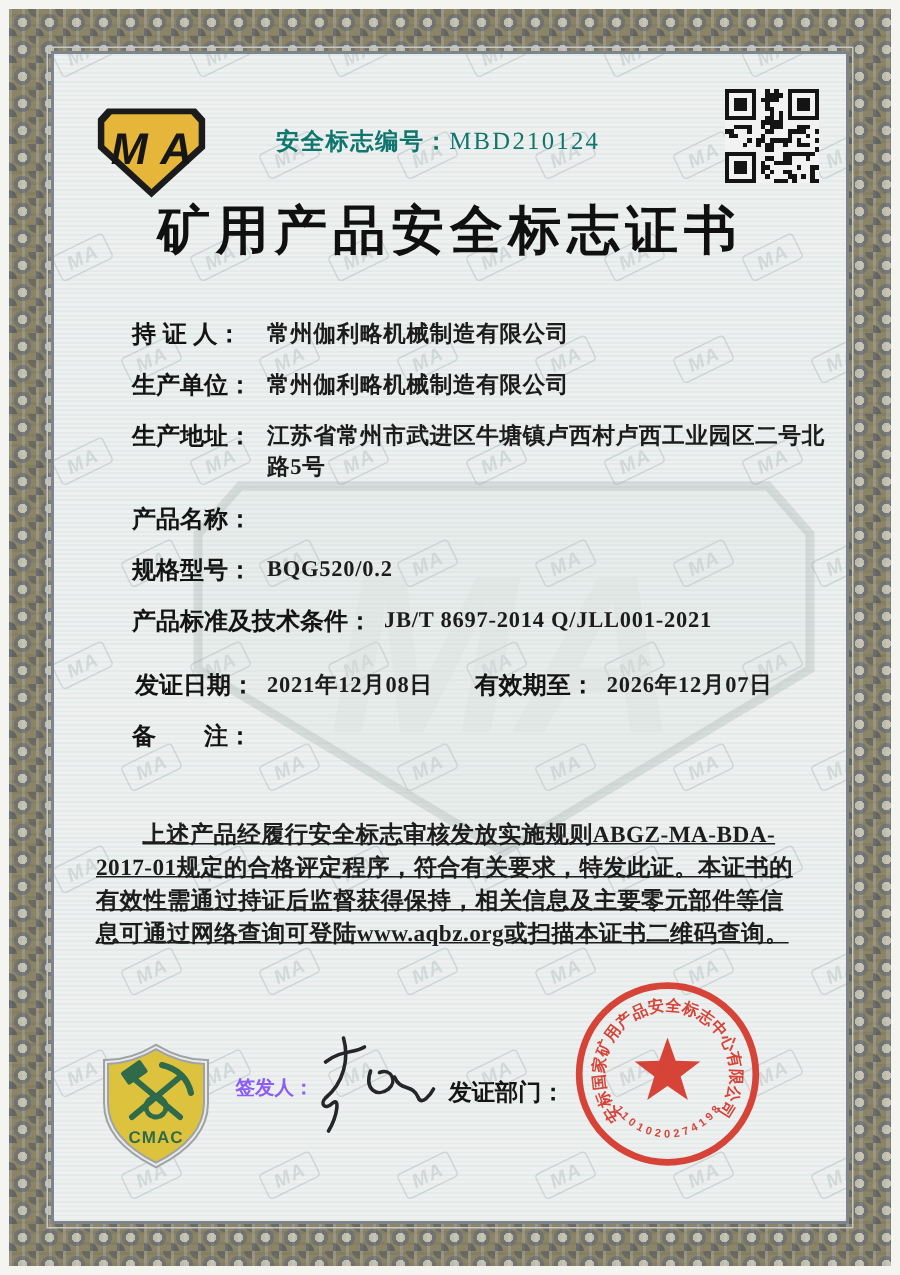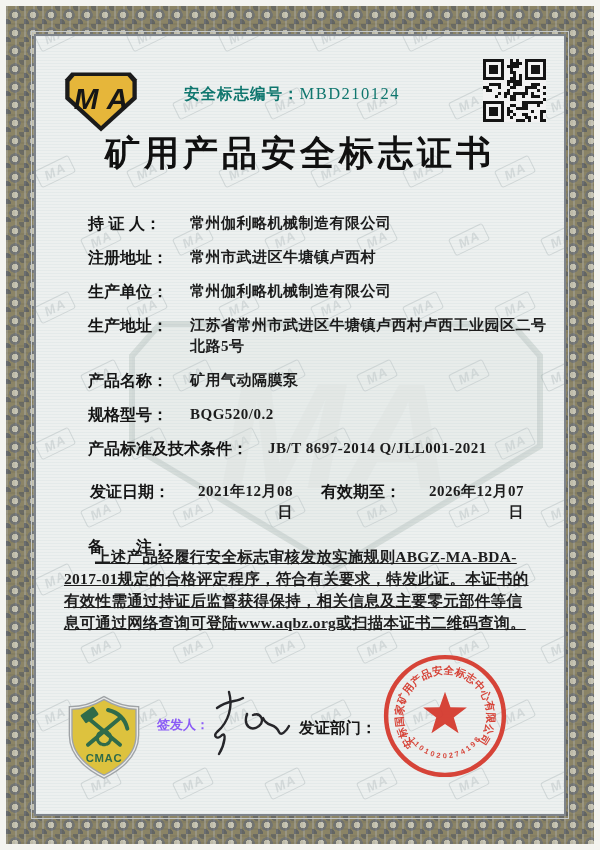--- a/index.html
+++ b/index.html
@@ -31,21 +31,21 @@
   .certno .lbl{font-weight:600;}
   .certno .val{font-family:"Liberation Serif","DejaVu Serif",serif;font-size:16.5px;letter-spacing:1.5px;}
   .qr{left:483px;top:59px;width:63px;height:63px;}
   .title{left:0;top:130px;width:600px;text-align:center;font-size:35px;font-weight:800;
     color:#101010;letter-spacing:4px;font-family:"Liberation Serif","DejaVu Serif",serif;}
   
   .rows{left:88px;top:213px;width:462px;}
   .row{display:flex;align-items:flex-start;margin-bottom:13px;line-height:21px;}
   .row .lbl{font-size:16px;color:#141414;font-weight:600;white-space:pre;min-width:82px;flex:0 0 auto;}
   .row.wide .lbl{min-width:0;}
-  .row .val{font-size:15px;color:#1c1c1c;font-weight:bold;margin-left:20px;
+  .row .val{font-size:15px;color:#1c1c1c;font-weight:bold;margin-left:8px;
     font-family:"Liberation Serif","DejaVu Serif",serif;letter-spacing:.5px;}
   .row.gap-top{margin-top:22px;}
   .dates{display:flex;text-align:right;}
   .dates .val{margin-right:26px;}
   
   .para{left:64px;top:546px;width:472px;font-size:15.5px;line-height:1.42;color:#1d1d1d;
     font-weight:600;text-indent:2em;letter-spacing:.3px;
     font-family:"Liberation Serif","DejaVu Serif",serif;text-decoration:underline;}
   
   .cmac{left:64px;top:686px;width:80px;height:104px;}
@@ -277,34 +277,29 @@
       </svg>
 
     <div class="abs title">矿用产品安全标志证书</div>
 
     <div class="abs rows">
       <div class="row">
         <span class="lbl">持 证 人：</span>
         <span class="val">常州伽利略机械制造有限公司</span>
       </div>
       <div class="row">
-        <span class="lbl">注册地址：</span>
-        <span class="val">常州市武进区牛塘镇卢西村</span>
-      </div>
-      <div class="row">
         <span class="lbl">生产单位：</span>
         <span class="val">常州伽利略机械制造有限公司</span>
       </div>
       <div class="row">
         <span class="lbl">生产地址：</span>
         <span class="val">江苏省常州市武进区牛塘镇卢西村卢西工业园区二号北路5号</span>
       </div>
       <div class="row">
         <span class="lbl">产品名称：</span>
-        <span class="val">矿用气动隔膜泵</span>
       </div>
       <div class="row">
         <span class="lbl">规格型号：</span>
         <span class="val">BQG520/0.2</span>
       </div>
       <div class="row wide">
         <span class="lbl">产品标准及技术条件：</span>
         <span class="val">JB/T 8697-2014  Q/JLL001-2021</span>
       </div>
       <div class="row gap-top dates">

